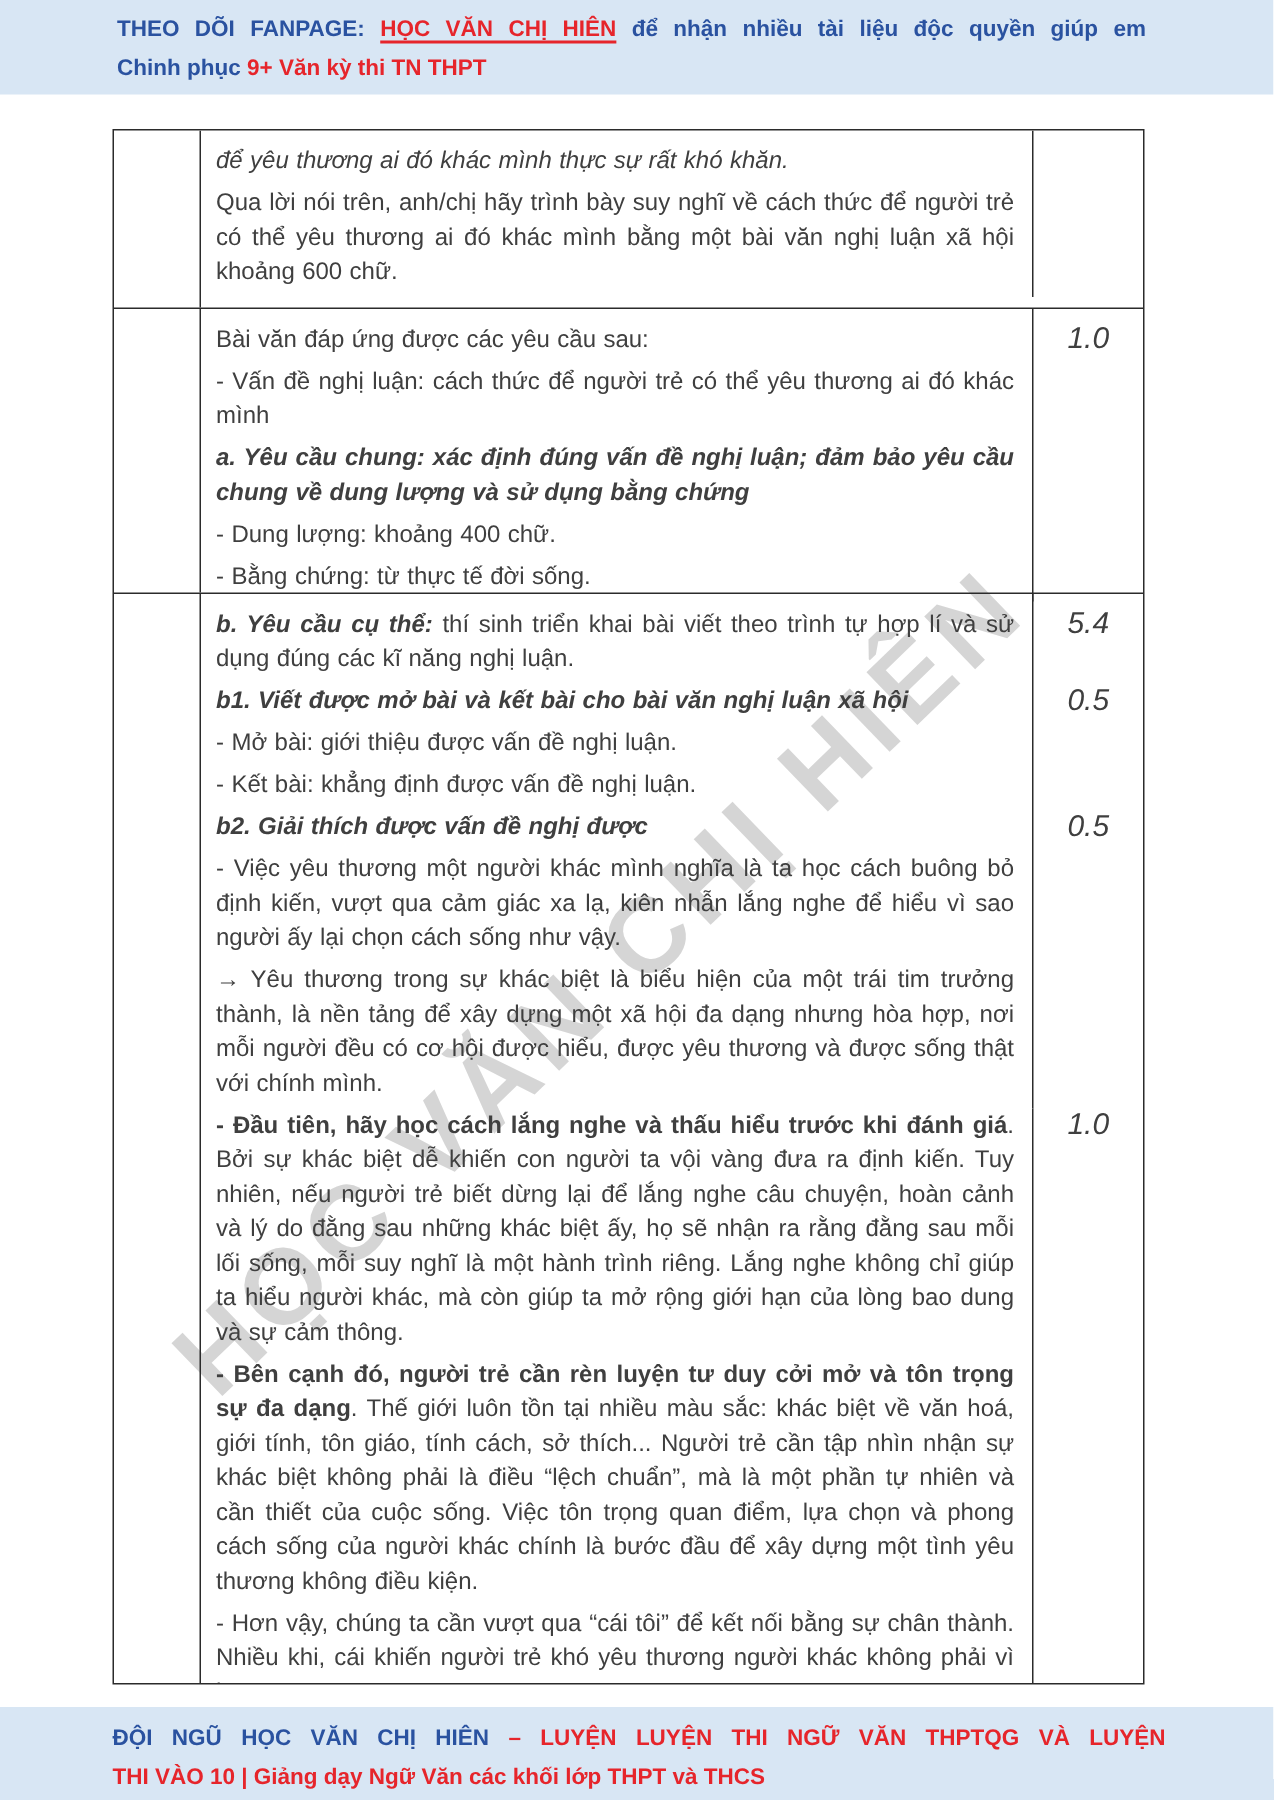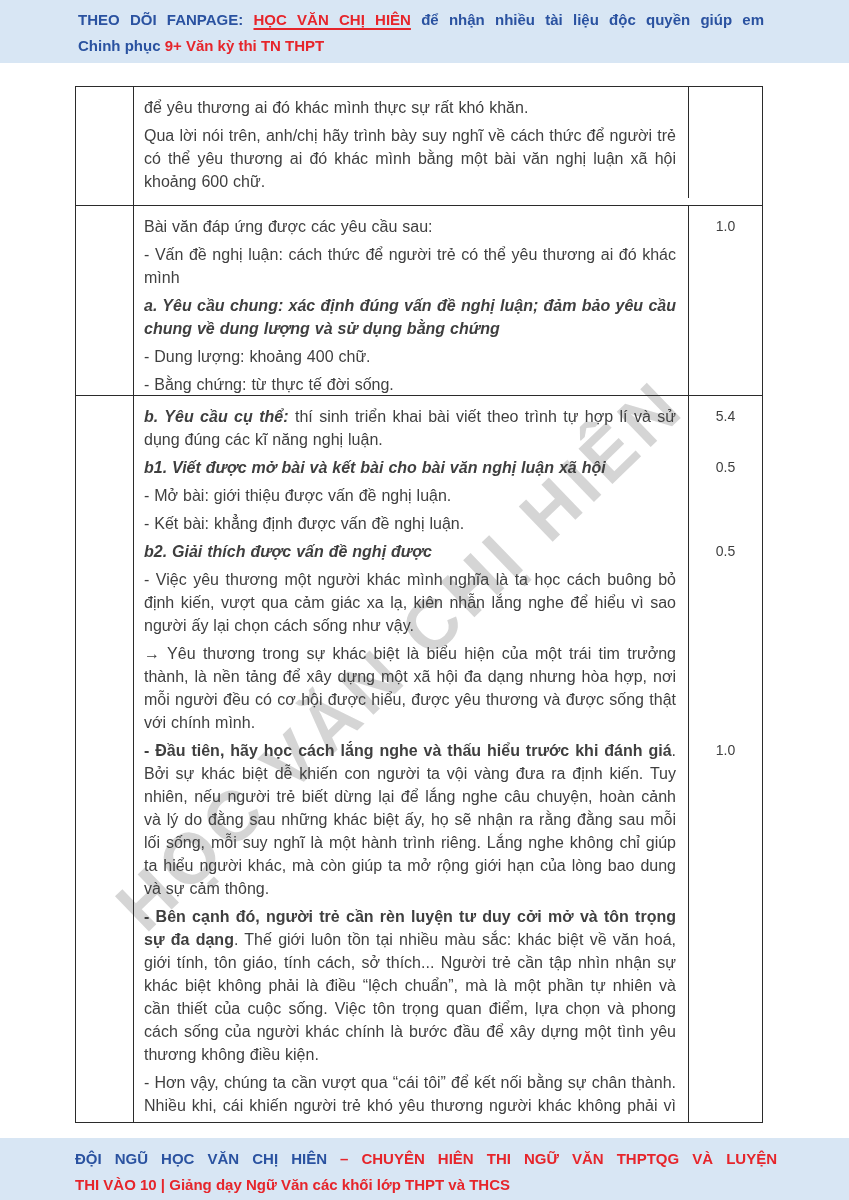--- a/index.html
+++ b/index.html
@@ -54,24 +54,24 @@
   .row:nth-child(3) .block:last-child { flex: 1 1 auto; }
   .block-text {
     flex: 1 1 auto; min-width: 0;
     border-right: 1.5px solid #2b2b2b;
     padding: 0 12px 0 10px;
   }
   .block-score { width: 73px; flex: 0 0 73px; text-align: center; }
   .col-body .block:first-child .block-text,
   .col-body .block:first-child .block-score { padding-top: 9px; }
   .para { margin: 0 0 5px 0; text-align: justify; word-spacing: 0.5px; }
-  .italic { }
+  .italic { font-style: italic; }
   .bold { font-weight: 700; }
   .bold-italic { font-weight: 700; font-style: italic; }
-  .score { font-size: 14px; }
+  .score { font-size: 20px; font-style: italic; }
 </style>
 </head>
 <body>
 
 <div class="page">
 
   <div class="banner top">
     <div class="bline1"><span class="blue">THEO DÕI FANPAGE: </span><span class="red ul">HỌC VĂN CHỊ HIÊN</span><span class="blue"> để nhận nhiều tài liệu độc quyền giúp em</span></div>
     <div class="bline2"><span class="blue">Chinh phục </span><span class="red">9+ Văn kỳ thi TN THPT</span></div>
   </div>
@@ -149,17 +149,17 @@
             </div>
             <div class="block-score">
               <div class="score">1.0</div>
             </div>
           </div>
         </div>
       </div>
     </div>
 
   <div class="banner bottom">
-    <div class="bline1"><span class="blue">ĐỘI NGŨ HỌC VĂN CHỊ HIÊN</span><span class="red"> – CHUYÊN HIÊN THI NGỮ VĂN THPTQG VÀ LUYỆN</span></div>
+    <div class="bline1"><span class="blue">ĐỘI NGŨ HỌC VĂN CHỊ HIÊN</span><span class="red"> – LUYỆN LUYỆN THI NGỮ VĂN THPTQG VÀ LUYỆN</span></div>
     <div class="bline2"><span class="red">THI VÀO 10 | Giảng dạy Ngữ Văn các khối lớp THPT và THCS</span></div>
   </div>
 
 </div>
 
 </body></html>

